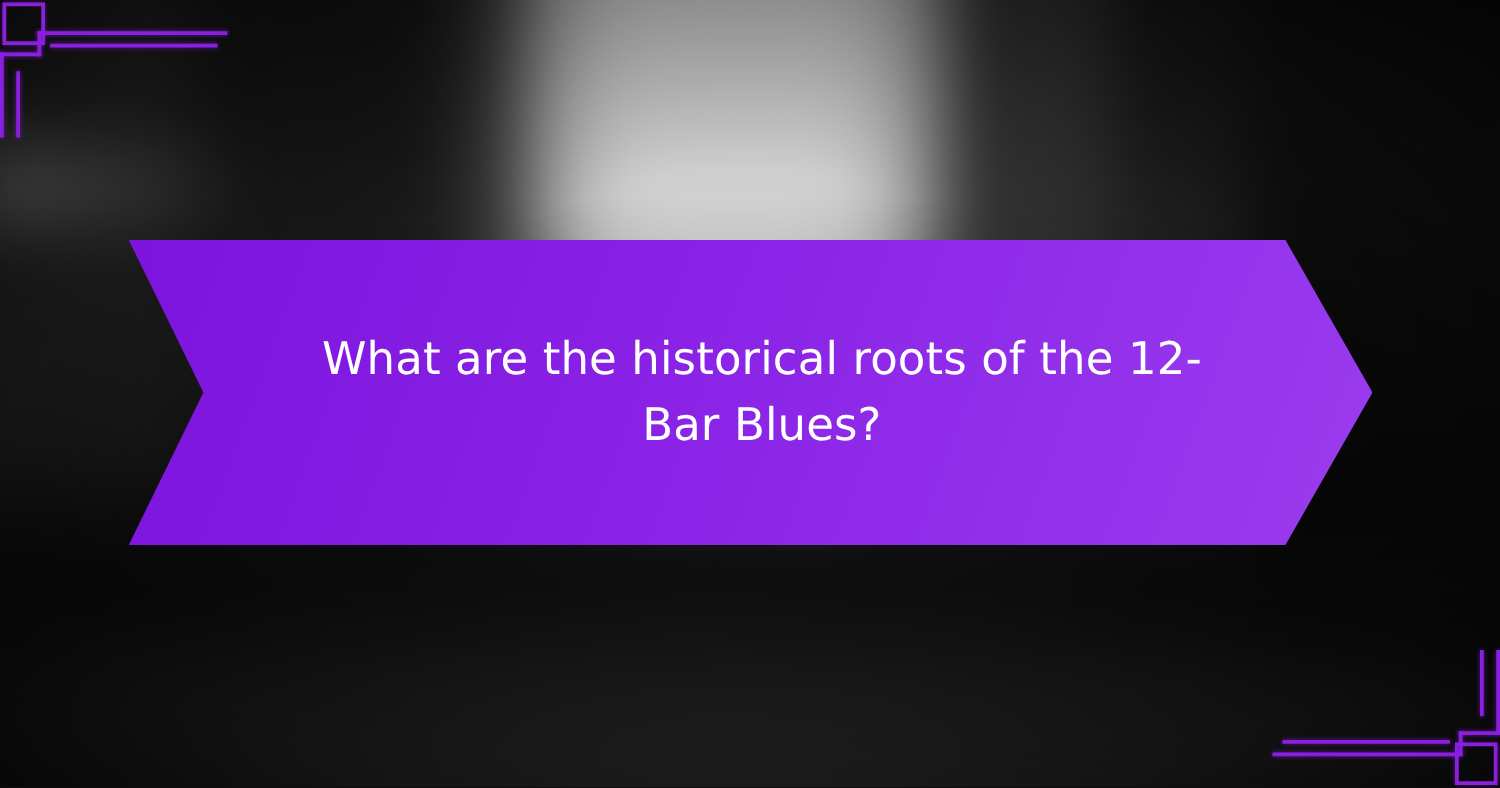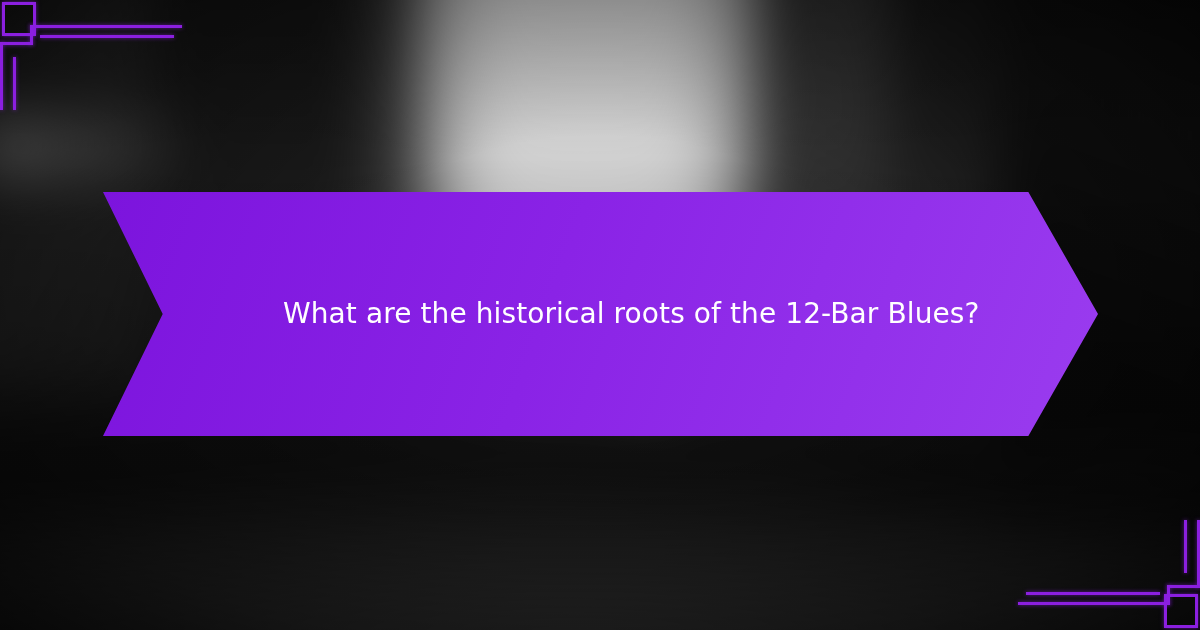--- a/index.html
+++ b/index.html
@@ -162,24 +162,24 @@
     clip-path: polygon(0% 0%, 93% 0%, 100% 50%, 93% 100%, 0% 100%, 6% 50%);
     display: flex;
     align-items: center;
     justify-content: center;
   }
   .banner-title {
     width: 740px;
     margin: 16px;
     padding: 0 0 0 18px;
     color: #ffffff;
-    font-size: 28px;
+    font-size: 36px;
     line-height: 1.48;
     font-weight: 400;
-    text-align: right;
+    text-align: center;
     letter-spacing: 0.1px;
     font-family: "DejaVu Sans", "Liberation Sans", sans-serif;
   }
 
   
   .corner {
     position: absolute;
     width: 200px;
     height: 110px;
   }

